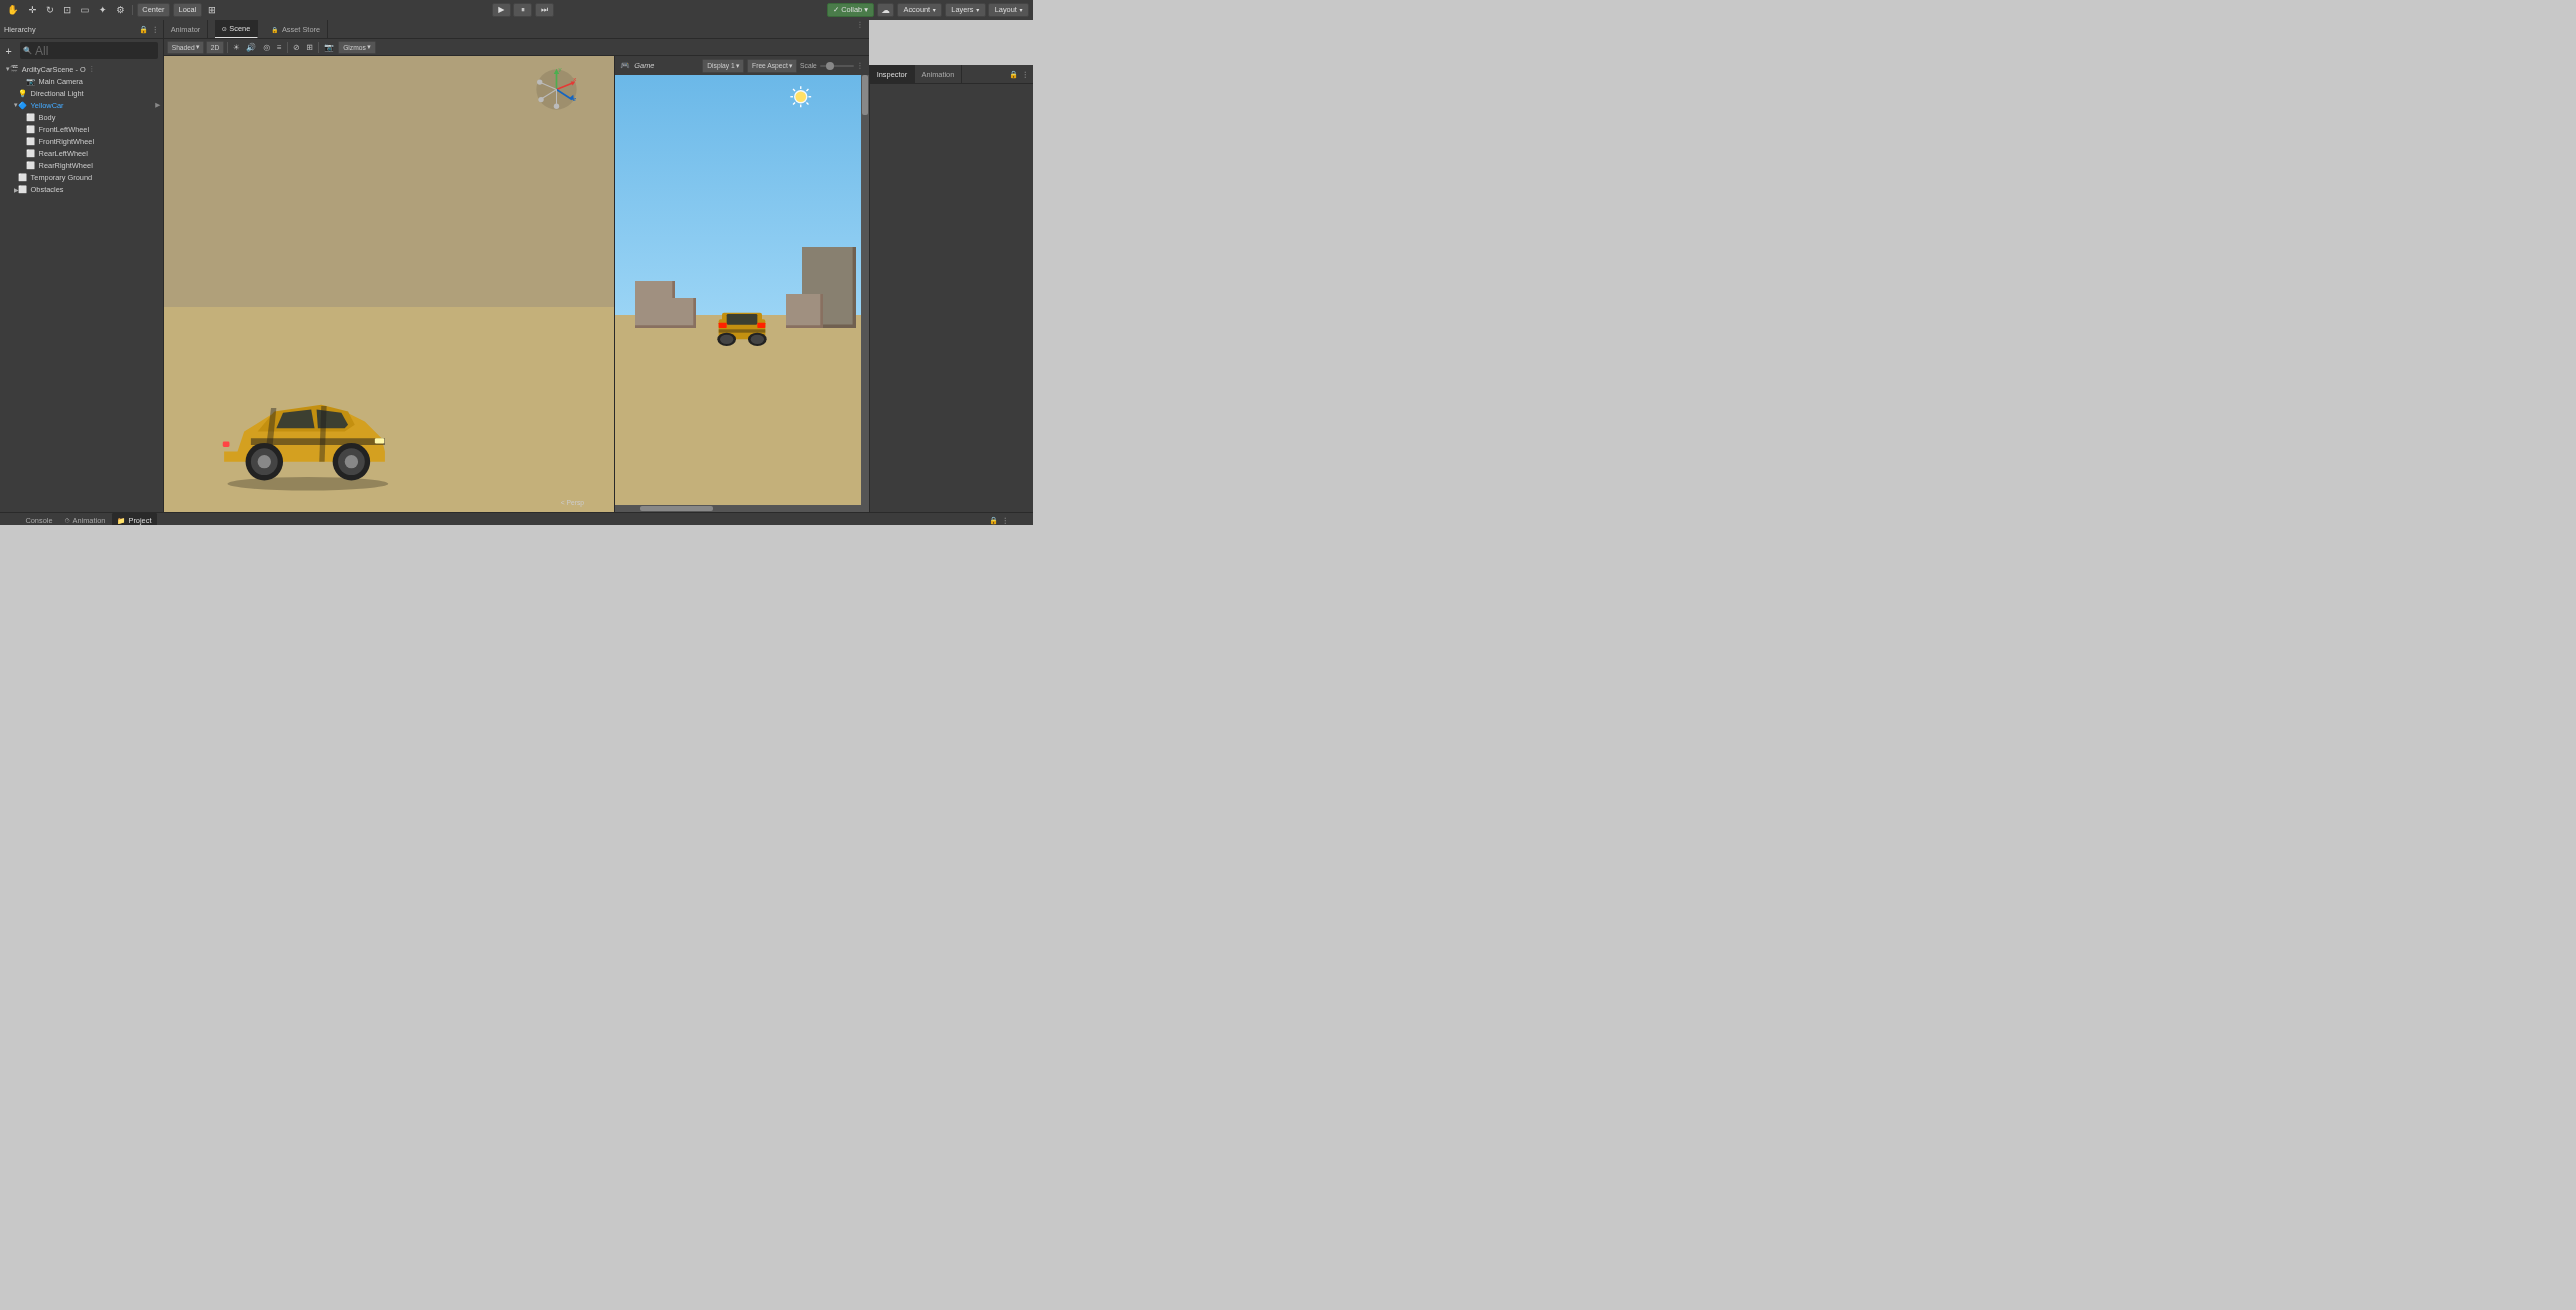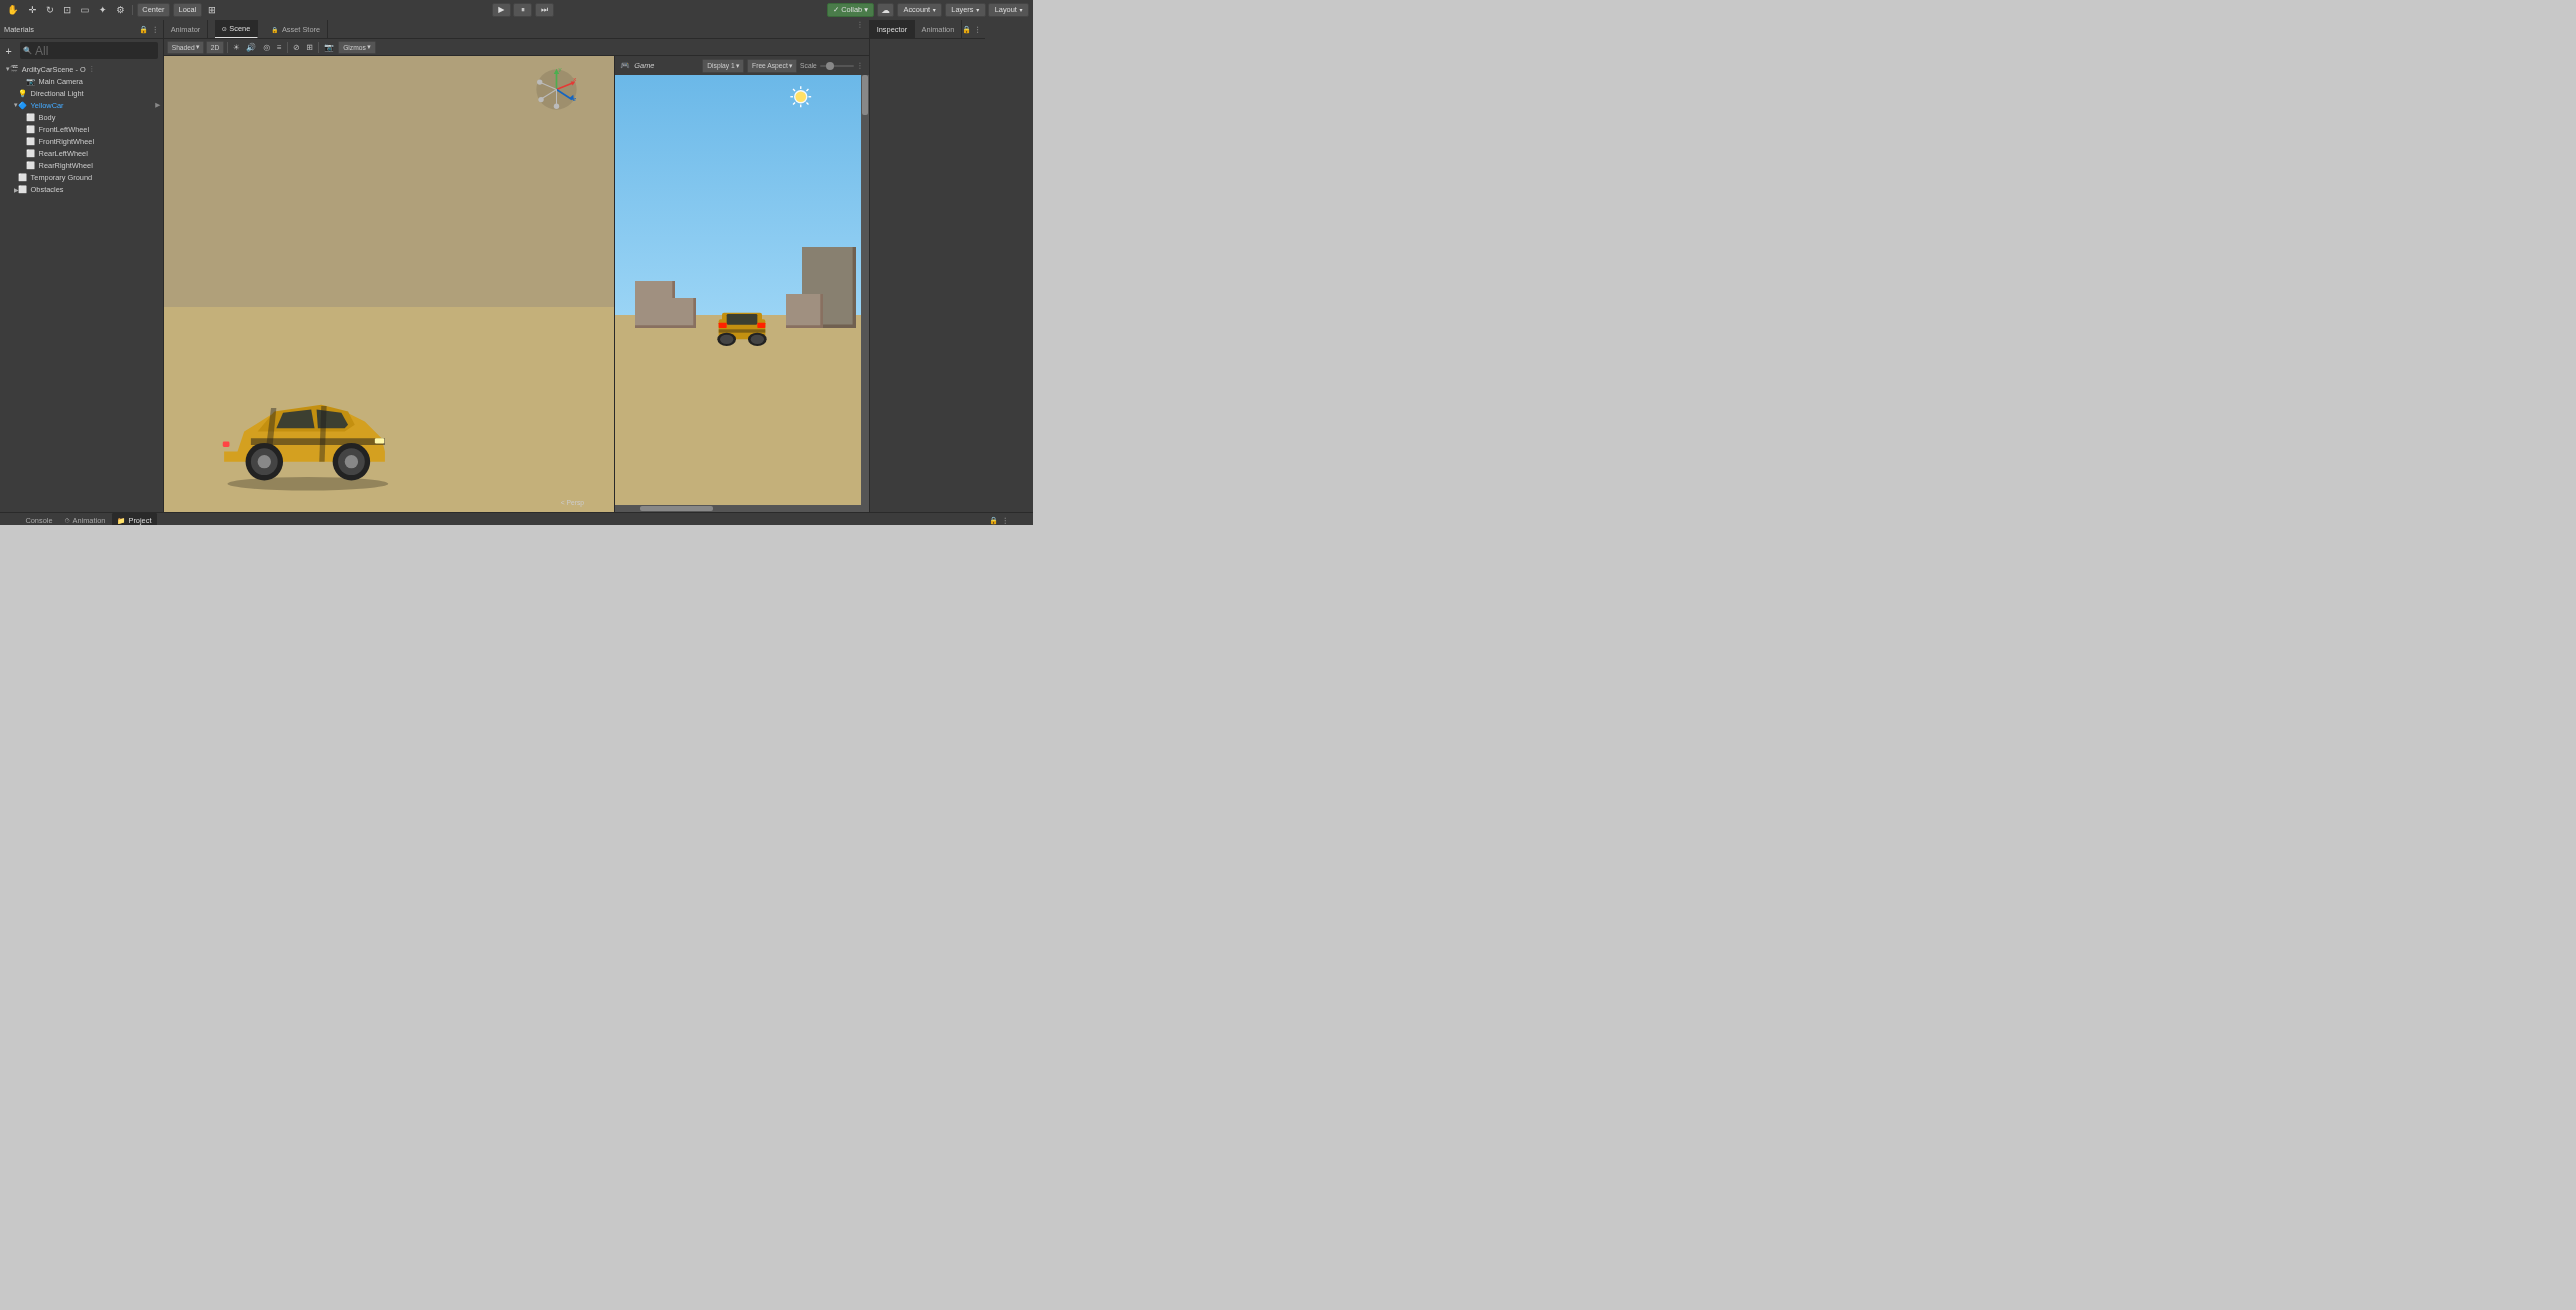--- a/index.html
+++ b/index.html
@@ -291,22 +291,24 @@
       left: 0;
       right: 0;
       z-index: 10;
     }
 
     
     .right-panel {
       width: 164px;
       background: #3c3c3c;
       display: flex;
+      flex-direction: column;
       border-left: 0.7px solid #2a2a2a;
       flex-shrink: 0;
+      margin-top: 45px;
     }
     .right-tab-bar {
       display: flex;
       background: #3c3c3c;
       border-bottom: 0.7px solid #2a2a2a;
       height: 19px;
     }
     .right-tab {
       display: flex;
       align-items: center;
@@ -657,21 +659,21 @@
     <button class="dropdown-btn">
       <span>Layout</span>
     </button>
   </div>
 </div>
 
 <div class="main-layout">
 
   <div class="hierarchy-panel">
     <div class="panel-header">
-      <span class="panel-title">Materials</span>
+      <span class="panel-title">Hierarchy</span>
       <div class="panel-icons">
         <span class="lock-icon">🔒</span>
         <span class="more-icon">⋮</span>
       </div>
     </div>
     <div style="display:flex; align-items:center; padding: 1.3px 2.7px; gap:2.7px;">
       <button class="add-btn">+</button>
       <div class="search-bar" style="flex:1;">
         <span style="color:#888;">🔍</span>
         <input type="text" placeholder="All" style="">

